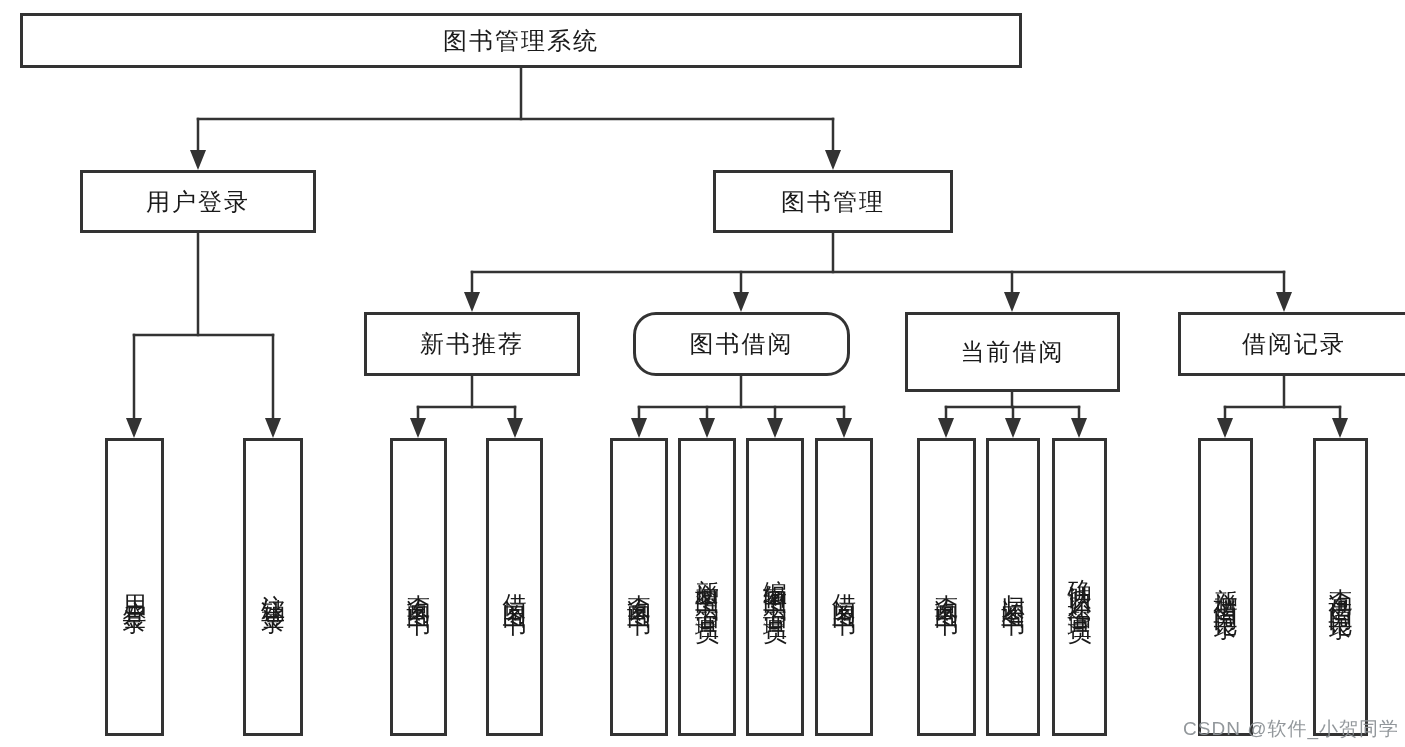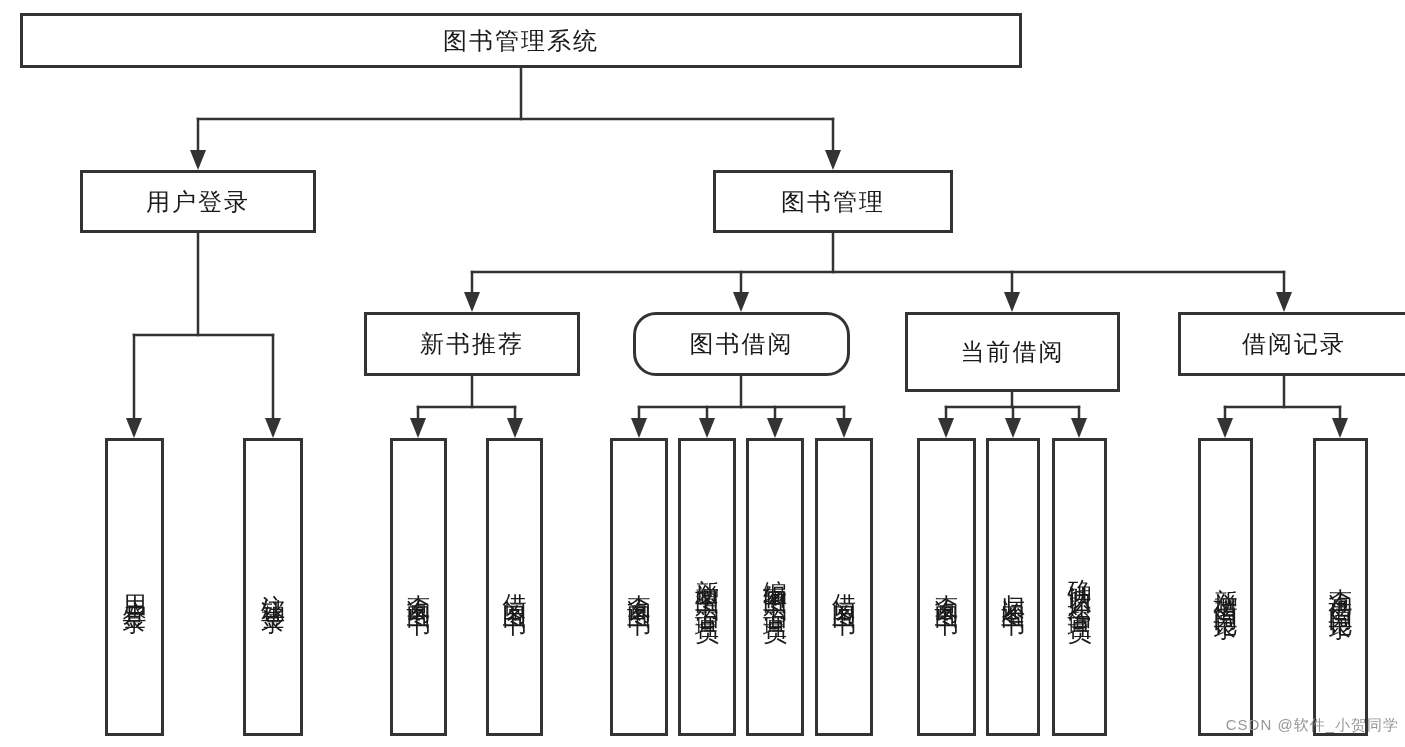--- a/index.html
+++ b/index.html
@@ -10,21 +10,21 @@
   .wires{position:absolute;left:0;top:0;}
   .node{
     position:absolute;box-sizing:border-box;border:3px solid #333;background:#fff;
     display:flex;align-items:center;justify-content:center;text-align:center;
   }
   .node.h span{font-size:24px;letter-spacing:2px;white-space:nowrap;line-height:1;}
   .node.v span{
     writing-mode:vertical-rl;font-size:24px;letter-spacing:6px;line-height:1;
   }
   .watermark{
-    position:absolute;right:6px;top:716px;font-size:15px;letter-spacing:1px;
+    position:absolute;right:6px;top:716px;font-size:19px;letter-spacing:1px;
     color:rgba(140,145,150,0.95);white-space:nowrap;z-index:5;
   }
 </style>
 </head>
 <body>
 
 <div class="canvas">
 
   <svg class="wires" width="1405" height="747" viewBox="0 0 1405 747">
     <g stroke="#333" stroke-width="2.5" fill="#333" stroke-linecap="square">

